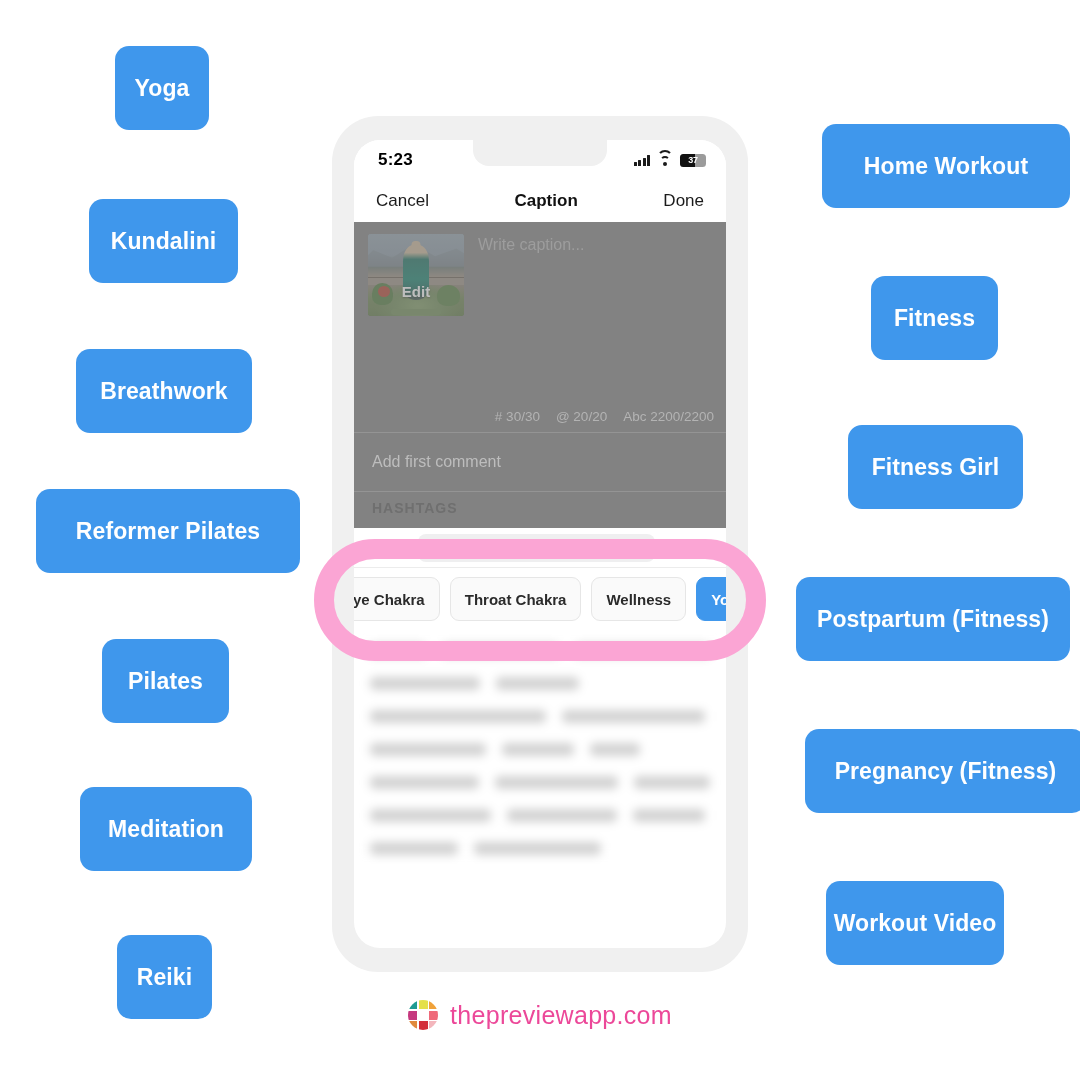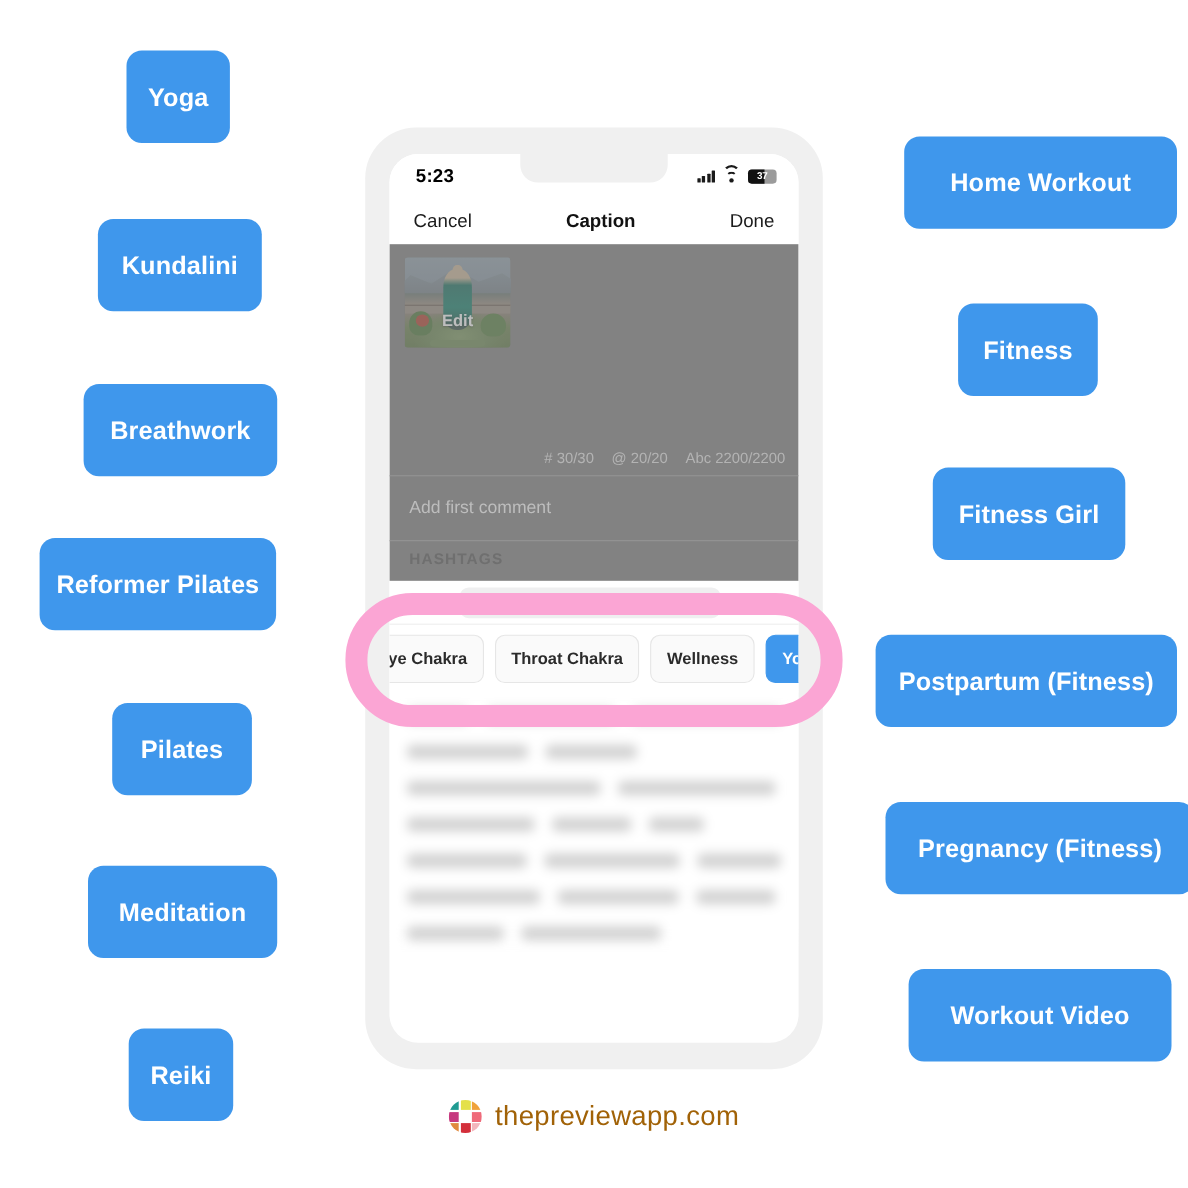--- a/index.html
+++ b/index.html
@@ -219,44 +219,44 @@
   #watermark {
     position:absolute; left:0; right:0; top:1000px;
     display:flex; align-items:center; justify-content:center; gap:12px;
   }
   .logo {
     width:30px; height:30px; border-radius:50%; overflow:hidden;
     display:grid; grid-template-columns:repeat(3,1fr); grid-template-rows:repeat(3,1fr);
     gap:1.5px; background:#ffffff;
   }
   .logo span { display:block; }
-  .wm-text { font-size:25px; color:#a16207; letter-spacing:.3px; }
+  .wm-text { font-size:25px; color:#ec4899; letter-spacing:.3px; }
 </style>
 </head>
 <body>
 
 <div id="stage">
 
   <div id="left-callouts">
       <div class="callout" style="left: 115px; top: 46px; width: 94px;">Yoga</div>
       <div class="callout" style="left: 89px; top: 199px; width: 149px;">Kundalini</div>
       <div class="callout" style="left: 76px; top: 349px; width: 176px;">Breathwork</div>
-      <div class="callout" style="left: 36px; top: 489px; width: 215px;">Reformer Pilates</div>
+      <div class="callout" style="left: 36px; top: 489px; width: 264px;">Reformer Pilates</div>
       <div class="callout" style="left: 102px; top: 639px; width: 127px;">Pilates</div>
       <div class="callout" style="left: 80px; top: 787px; width: 172px;">Meditation</div>
       <div class="callout" style="left: 117px; top: 935px; width: 95px;">Reiki</div>
     </div>
 
   <div id="right-callouts">
       <div class="callout" style="left: 822px; top: 124px; width: 248px;">Home Workout</div>
       <div class="callout" style="left: 871px; top: 276px; width: 127px;">Fitness</div>
       <div class="callout" style="left: 848px; top: 425px; width: 175px;">Fitness Girl</div>
       <div class="callout" style="left: 796px; top: 577px; width: 274px; text-align: right;">Postpartum (Fitness)</div>
       <div class="callout" style="left: 805px; top: 729px; width: 281px;">Pregnancy (Fitness)</div>
-      <div class="callout" style="left: 826px; top: 881px; width: 239px;">Workout Video</div>
+      <div class="callout" style="left: 826px; top: 881px; width: 178px;">Workout Video</div>
     </div>
 
   <div id="phone">
     <div id="screen">
       <div id="notch"></div>
 
       <div class="statusbar">
         <div class="sb-time">5:23</div>
         <div class="sb-right">
           <div class="sig">
@@ -290,20 +290,21 @@
               <div class="mtn"></div>
               <div class="wall"></div>
               <div class="bush"></div>
               <div class="bush2"></div>
               <div class="flower"></div>
               <div class="arms"></div>
               <div class="person"></div>
               <div class="mat"></div>
               <div class="edit">Edit</div>
             </div>
+            <div class="cap-placeholder">Write caption...</div>
           </div>
           <div class="counters">
             <span># 30/30</span>
             <span>@ 20/20</span>
             <span>Abc 2200/2200</span>
           </div>
         </div>
         <div class="dim-divider"></div>
         <div class="comment-row">Add first comment</div>
         <div class="dim-divider"></div>

